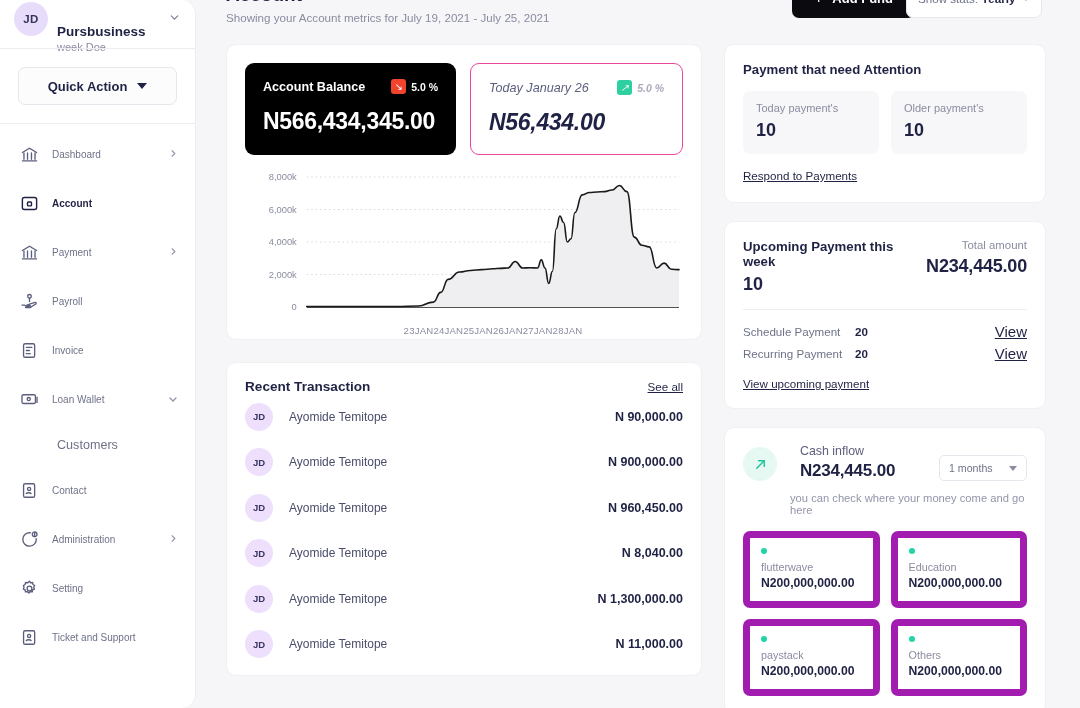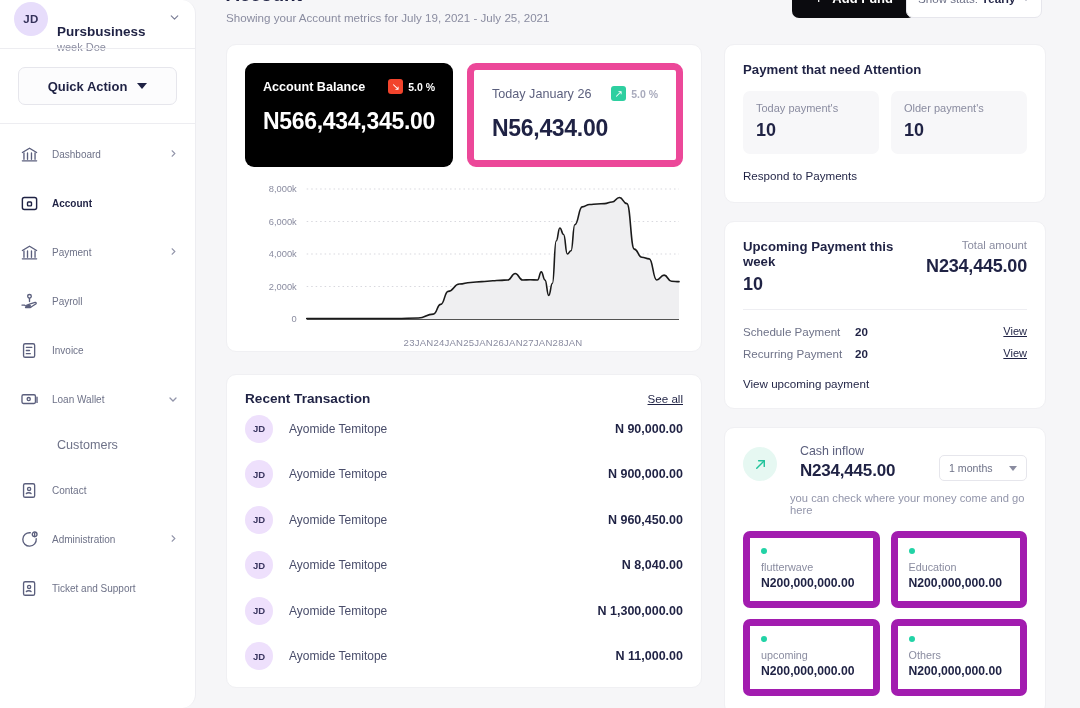--- a/index.html
+++ b/index.html
@@ -97,21 +97,21 @@
   .col-left { width: 476px; flex: 0 0 476px; }
   .col-right { width: 322px; flex: 0 0 322px; }
 
   .card { background: #fff; border-radius: 10px; border: 1px solid #f0f0f3; }
 
   
   .balance-card { padding: 18px 18px 20px 18px; }
   .bal-row { display: flex; gap: 14px; }
   .bal-box { flex: 1; border-radius: 9px; padding: 16px 18px 18px 18px; }
   .bal-box.dark { background: #000; }
-  .bal-box.light { background: #fff; border: 7px solid #ec4899; }
+  .bal-box.light { background: #fff; border: 1px solid #ec4899; font-style: italic; }
   .bal-head { display: flex; align-items: flex-end; justify-content: space-between; }
   .bal-label { font-size: 12.6px; font-weight: bold; }
   .bal-box.dark .bal-label { color: #fff; }
   .bal-box.light .bal-label { color: #5b5f7d; font-weight: normal; }
   .pct { display: flex; align-items: center; gap: 5px; }
   .pct-ico { width: 15px; height: 15px; border-radius: 3px; display:flex; align-items:center; justify-content:center; color:#fff; font-size:10px; line-height:1; }
   .pct-txt { font-size: 10.5px; font-weight: bold; }
   .bal-box.dark .pct-txt { color: #fff; }
   .bal-box.light .pct-txt { color: #a9abbd; }
   .bal-amount { font-size: 23px; font-weight: bold; margin-top: 14px; letter-spacing: -.3px; }
@@ -138,32 +138,32 @@
   .tx-name { font-size: 12px; color: #4a4e6b; flex: 1; }
   .tx-amt { font-size: 12.5px; font-weight: bold; color: #1f2244; }
 
   
   .attn-card { padding: 17px 18px 18px 18px; }
   .sec-title { font-size: 13.2px; font-weight: bold; color: #1f2244; }
   .attn-row { display: flex; gap: 12px; margin-top: 14px; }
   .attn-box { flex: 1; background: #f7f7f9; border-radius: 7px; padding: 11px 13px 13px 13px; }
   .attn-lbl { font-size: 11px; color: #8a8ca0; }
   .attn-num { font-size: 18px; font-weight: bold; color: #1f2244; margin-top: 6px; }
-  .link-u { font-size: 11.6px; color: #1f2244; cursor: pointer; display:inline-block; margin-top: 15px; }
+  .link-u { font-size: 11.6px; color: #1f2244; text-decoration: underline; cursor: pointer; display:inline-block; margin-top: 15px; }
 
   .up-card { margin-top: 18px; padding: 17px 18px 16px 18px; }
   .up-top { display: flex; align-items: flex-start; justify-content: space-between; }
   .up-amount { font-size: 18px; font-weight: bold; color: #1f2244; letter-spacing: -.2px; }
   .up-total-lbl { font-size: 11.4px; color: #8a8ca0; }
   .up-count { font-size: 18px; font-weight: bold; color: #1f2244; margin-top: 5px; }
   .up-div { height: 1px; background: #eeeef2; margin: 14px 0 10px 0; }
   .up-row { display: flex; align-items: center; height: 22px; }
   .up-row .l { font-size: 11.6px; color: #6e7288; width: 112px; }
   .up-row .v { font-size: 11.6px; font-weight: bold; color: #1f2244; flex: 1; }
-  .up-row .view { font-size: 11px; color: #1f2244; text-decoration: underline; cursor: pointer; }
+  .up-row .view { font-size: 15px; color: #1f2244; text-decoration: underline; cursor: pointer; }
 
   .flow-card { margin-top: 18px; padding: 16px 18px 18px 18px; }
   .flow-head { display: flex; align-items: flex-end; gap: 23px; }
   .flow-ico { width: 34px; height: 34px; border-radius: 50%; display:flex; align-items:center; justify-content:center; font-size: 14px; flex: 0 0 34px; }
   .flow-ico.in { background: #e6f8f2; color: #1fc39a; }
   .flow-txt { flex: 1; }
   .flow-lbl { font-size: 12.4px; color: #5b5f7d; }
   .flow-amt { font-size: 17px; font-weight: bold; color: #1f2244; margin-top: 3px; letter-spacing: -.2px; }
   .months {
     width: 88px; height: 26px; border: 1px solid #e6e6ec; border-radius: 5px;
@@ -287,20 +287,27 @@
               <path d="M13 3.5A8.5 8.5 0 1 0 20.5 11"></path>
               <circle cx="18.5" cy="5.5" r="3"></circle>
               <path d="M18.5 4.3v1.6M18.5 7.2v.2"></path>
             </svg></span>
         <span class="nav-label">Administration</span>
         <span class="nav-arrow"><svg width="11" height="11" viewBox="0 0 24 24" fill="none" stroke="currentColor" stroke-width="2.4" stroke-linecap="round">
               <polyline points="9 6 15 12 9 18"></polyline>
             </svg></span>
       </div>
 
+      <div class="nav-item">
+        <span class="nav-ico"><svg viewBox="0 0 24 24" fill="none" stroke="currentColor" stroke-width="1.7" stroke-linejoin="round">
+              <circle cx="12" cy="12" r="3"></circle>
+              <path d="M12 2.8l1.4 2.1 2.5-.5.5 2.5 2.2 1.3-1.3 2.2.9 2.4-2.3.9-.4 2.5-2.5-.3-1.8 1.8-1.8-1.8-2.5.3-.4-2.5-2.3-.9.9-2.4L4.3 8.2 6.5 6.9 7 4.4l2.5.5z"></path>
+            </svg></span>
+        <span class="nav-label">Setting</span>
+      </div>
 
       <div class="nav-item">
         <span class="nav-ico"><svg viewBox="0 0 24 24" fill="none" stroke="currentColor" stroke-width="1.7" stroke-linecap="round">
               <rect x="4.5" y="3.5" width="14" height="17" rx="2"></rect>
               <circle cx="11.5" cy="10" r="2"></circle>
               <path d="M8 16c.8-1.6 5.2-1.6 6 0"></path>
             </svg></span>
         <span class="nav-label">Ticket and Support</span>
       </div>
     </nav>
@@ -491,21 +498,21 @@
                 <div class="cat-name">flutterwave</div>
                 <div class="cat-val">N200,000,000.00</div>
               </div>
               <div class="cat-box">
                 <div class="dot"></div>
                 <div class="cat-name">Education</div>
                 <div class="cat-val">N200,000,000.00</div>
               </div>
               <div class="cat-box">
                 <div class="dot"></div>
-                <div class="cat-name">upcoming</div>
+                <div class="cat-name">paystack</div>
                 <div class="cat-val">N200,000,000.00</div>
               </div>
               <div class="cat-box">
                 <div class="dot"></div>
                 <div class="cat-name">Others</div>
                 <div class="cat-val">N200,000,000.00</div>
               </div>
             </div>
         </section>
 

